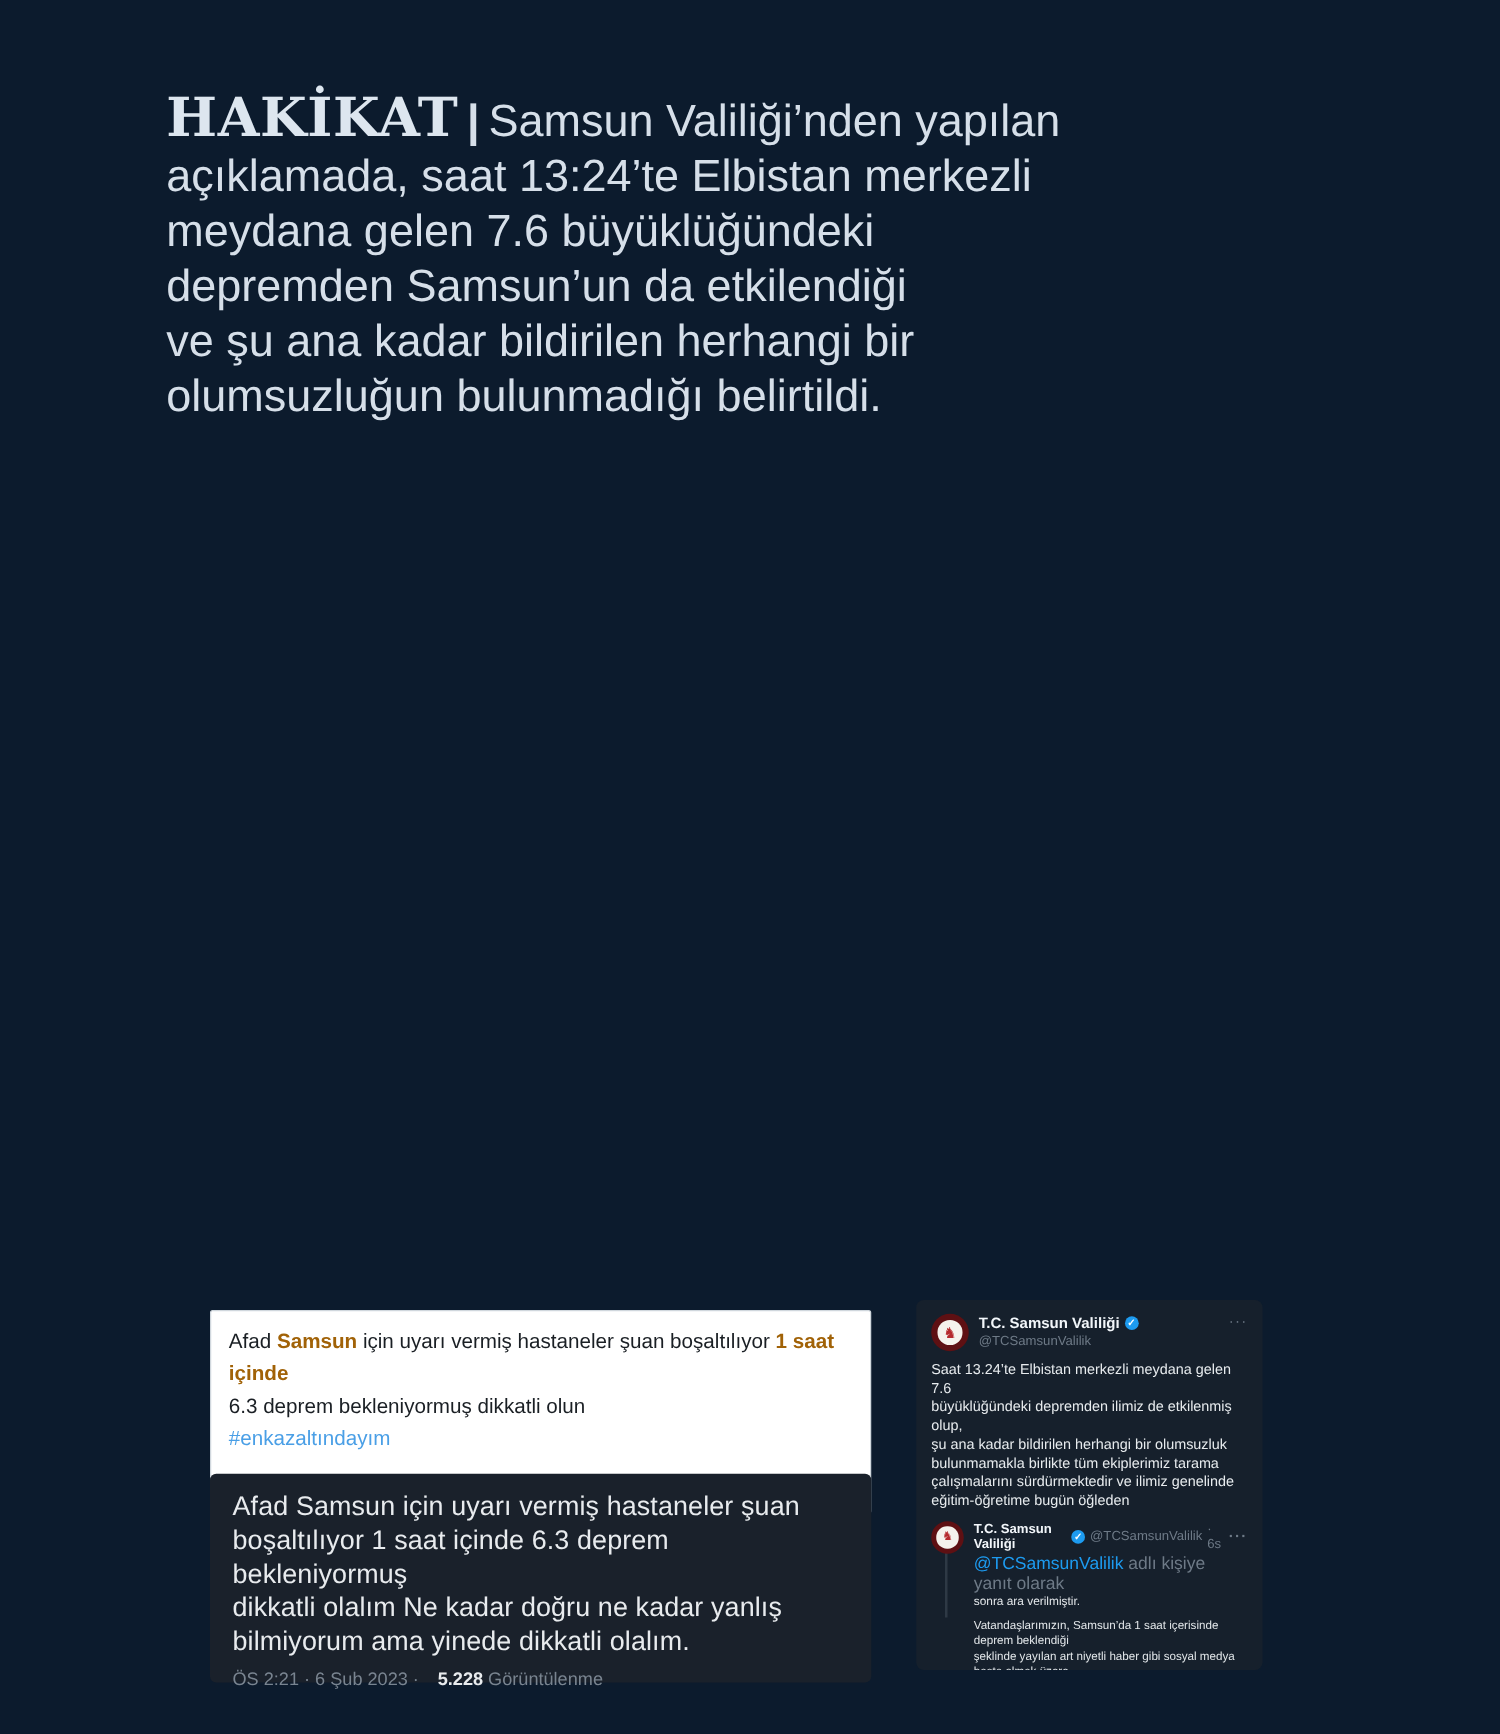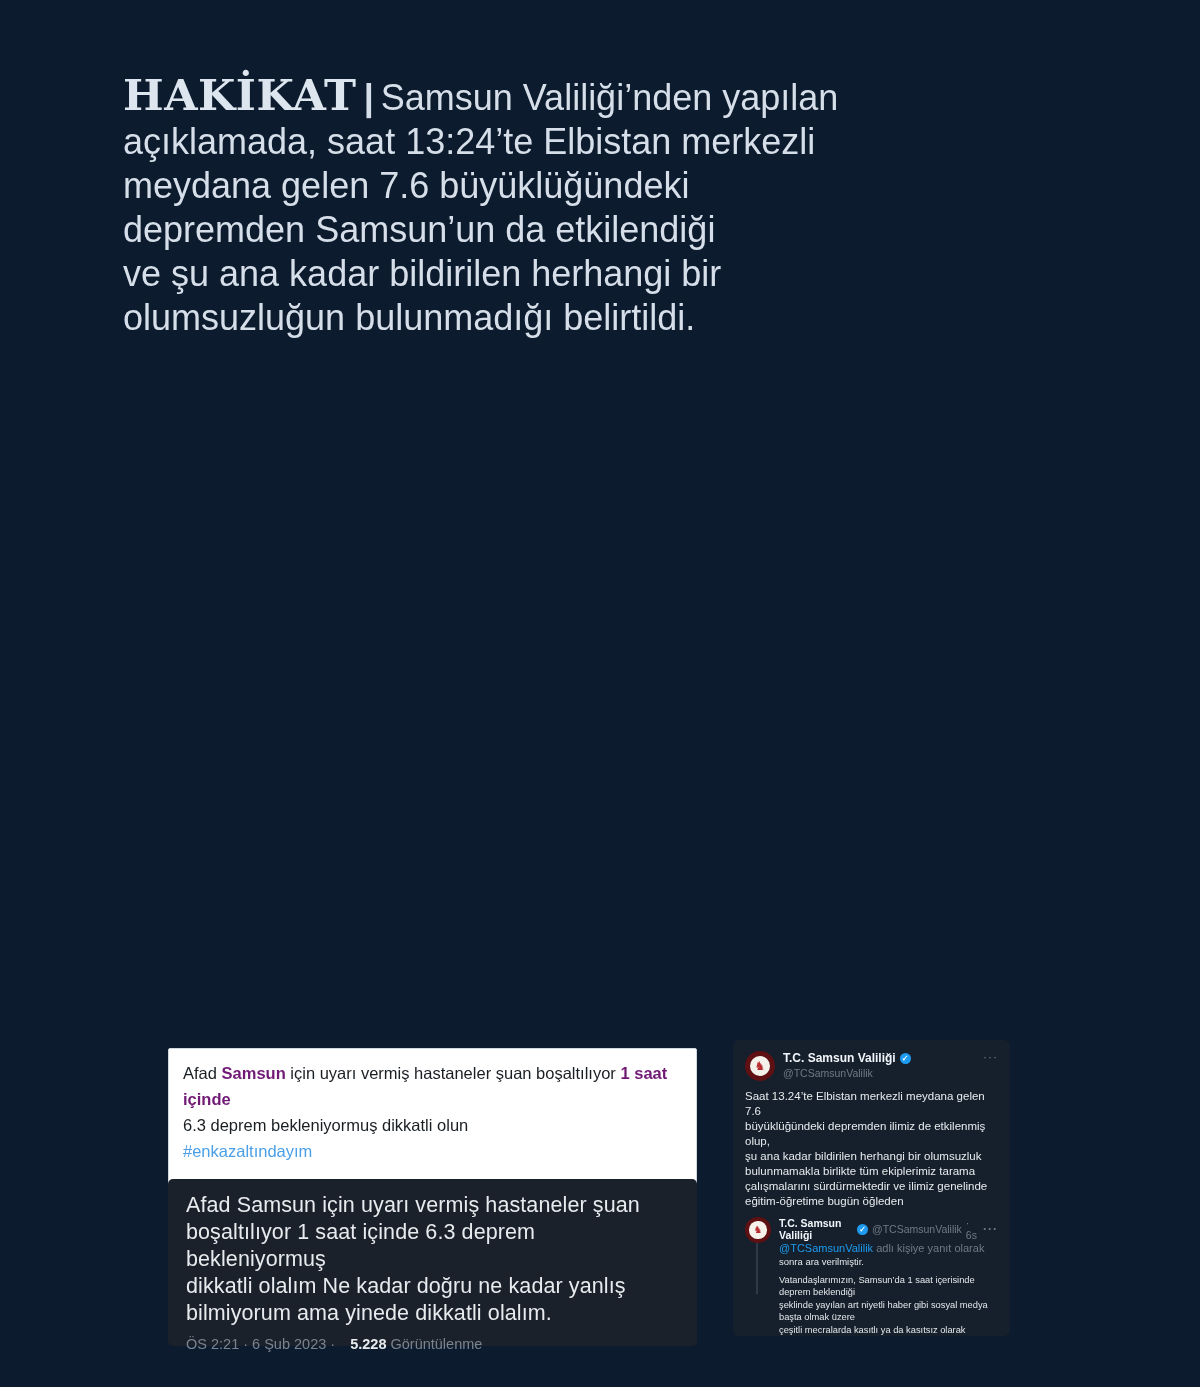--- a/index.html
+++ b/index.html
@@ -1,32 +1,32 @@
 <!DOCTYPE html>
 <html><head>
 <meta charset="utf-8">
 <style>
   html,body{margin:0;padding:0;background:#0c1b2d;}
   .canvas{position:relative;width:1200px;height:1387px;background:#0c1b2d;overflow:hidden;
           font-family:"Liberation Sans",sans-serif;}
 
   
-  .headline{position:absolute;left:123px;top:73px;width:830px;
+  .headline{position:absolute;left:133px;top:73px;width:830px;
             font-size:36px;line-height:44px;color:#d6dfe9;white-space:pre-line;}
   .brand{font-family:"DejaVu Serif",serif;font-weight:700;font-size:43px;
          letter-spacing:.5px;color:#dde6ef;}
   .sep{font-weight:700;margin:0 7px;color:#d6dfe9;}
   .para2{position:absolute;left:133px;top:399px;width:830px;
          font-size:36px;line-height:44px;color:#d6dfe9;white-space:pre-line;}
 
   
   .card-light{position:absolute;left:168px;top:1048px;width:529px;box-sizing:border-box;
               background:#ffffff;border:1px solid #d0d7dd;border-radius:2px;
               padding:11px 14px 9px 14px;color:#1a1f24;font-size:16.5px;line-height:26px;}
-  .card-light b{color:#701a75;}
+  .card-light b{color:#a16207;}
   .hashtag{color:#4a9fe6;}
   .stats-light{margin-top:11px;width:452px;display:flex;justify-content:space-between;
                align-items:center;color:#5b7083;}
   .stat{display:flex;align-items:center;gap:9px;font-size:14px;color:#5b7083;cursor:pointer;}
   .stat svg{width:18px;height:18px;display:block;}
 
   
   .card-dark{position:absolute;left:168px;top:1179px;width:529px;height:167px;box-sizing:border-box;
              background:#1a212b;border-radius:5px;padding:13px 18px;color:#e8ebee;}
   .card-dark .body{font-size:21.5px;line-height:27px;white-space:pre-line;letter-spacing:.1px;}
@@ -48,21 +48,21 @@
   .name-row{display:flex;align-items:center;gap:4px;font-size:12px;font-weight:700;color:#f2f6fa;}
   .badge{display:inline-flex;width:11px;height:11px;border-radius:50%;background:#1d9bf0;
          color:#fff;font-size:8px;align-items:center;justify-content:center;flex:0 0 auto;}
   .handle{font-size:10.5px;color:#6e7a87;margin-top:2px;}
   .gray{color:#6e7a87;font-weight:400;}
   .more{margin-left:auto;color:#6e7a87;font-size:12px;letter-spacing:1px;cursor:pointer;line-height:1;}
   .t1-body{margin-top:8px;font-size:11.5px;line-height:15px;color:#e7ebee;white-space:pre-line;}
   .reply-row{display:flex;gap:8px;margin-top:8px;position:relative;}
   .reply-content{flex:1;min-width:0;}
   .r-name-row{display:flex;align-items:center;gap:4px;font-size:10.5px;font-weight:700;color:#f2f6fa;}
-  .reply-context{font-size:11px;color:#6e7a87;margin-top:1px;}
+  .reply-context{font-size:14px;color:#6e7a87;margin-top:1px;}
   .reply-context .at{color:#1d9bf0;}
   .r-body1{font-size:9.5px;color:#e3e7ea;margin-top:2px;}
   .r-body2{font-size:9.3px;line-height:12.4px;color:#e3e7ea;margin-top:7px;white-space:pre-line;}
 </style>
 </head>
 <body>
 
 <div class="canvas">
 
   <div class="headline"><span class="brand">HAKİKAT</span><span class="sep">|</span><span>Samsun Valiliği’nden yapılan

